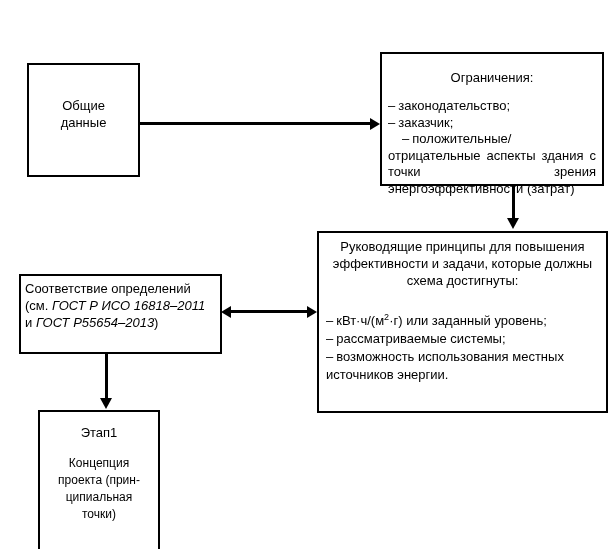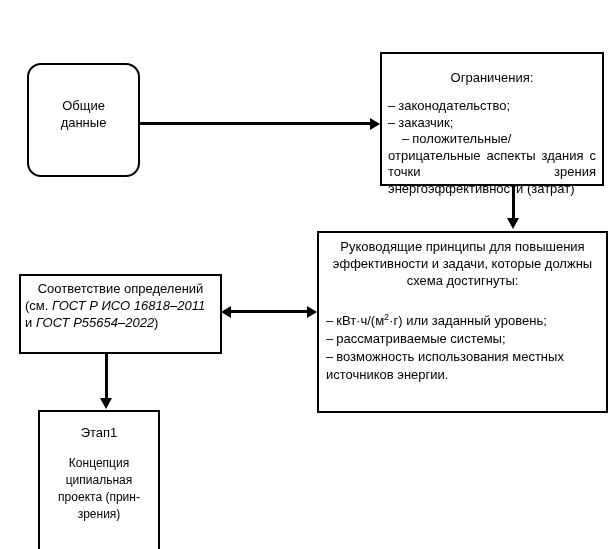--- a/index.html
+++ b/index.html
@@ -32,21 +32,20 @@
     padding: 0 4px;
     box-sizing: border-box;
   }
 
   
   #box-general-data {
     left: 27px;
     top: 63px;
     width: 113px;
     height: 114px;
-    border-radius: 14px;
   }
   #box-general-data .label {
     position: absolute;
     left: 0;
     right: 0;
     top: 32px;
     text-align: center;
     font-size: 13px;
     line-height: 17px;
   }
@@ -110,21 +109,21 @@
   }
 
   
   #box-compliance {
     left: 19px;
     top: 274px;
     width: 203px;
     height: 80px;
   }
   #box-compliance .title {
-    text-align: center;
+    text-align: left;
     font-size: 13px;
     line-height: 17px;
     margin-top: 4px;
   }
   #box-compliance .ref {
     text-align: left;
     font-size: 13px;
     line-height: 17px;
   }
   .ital { font-style: italic; }
@@ -238,32 +237,32 @@
         <div class="li"><span class="dash">–</span><span>рассматриваемые системы;</span></div>
         <div class="li-wrap"><span class="dash">–</span><span>возможность использования местных источников энергии.</span></div>
       </div>
     </div>
   </div>
 
   <div class="box" id="box-compliance">
     <div class="box-inner">
       <div class="title">Соответствие определений</div>
       <div class="ref"><span>(см. </span><span class="ital">ГОСТ Р ИСО 16818–2011</span></div>
-      <div class="ref"><span>и </span><span class="ital">ГОСТ Р55654–2022</span><span>)</span></div>
+      <div class="ref"><span>и </span><span class="ital">ГОСТ Р55654–2013</span><span>)</span></div>
     </div>
   </div>
 
   <div class="box" id="box-stage1">
     <div class="box-inner">
       <div class="stage-label">Этап1</div>
       <div class="stage-body">
         <div>Концепция</div>
+        <div>проекта (прин-</div>
         <div>ципиальная</div>
-        <div>проекта (прин-</div>
-        <div>зрения)</div>
+        <div>точки)</div>
       </div>
     </div>
   </div>
 
   <div class="conn" id="conn-data-to-constraints">
     <div class="hline"></div>
     <div class="arrow-right"></div>
   </div>
 
   <div class="conn" id="conn-constraints-to-principles">

